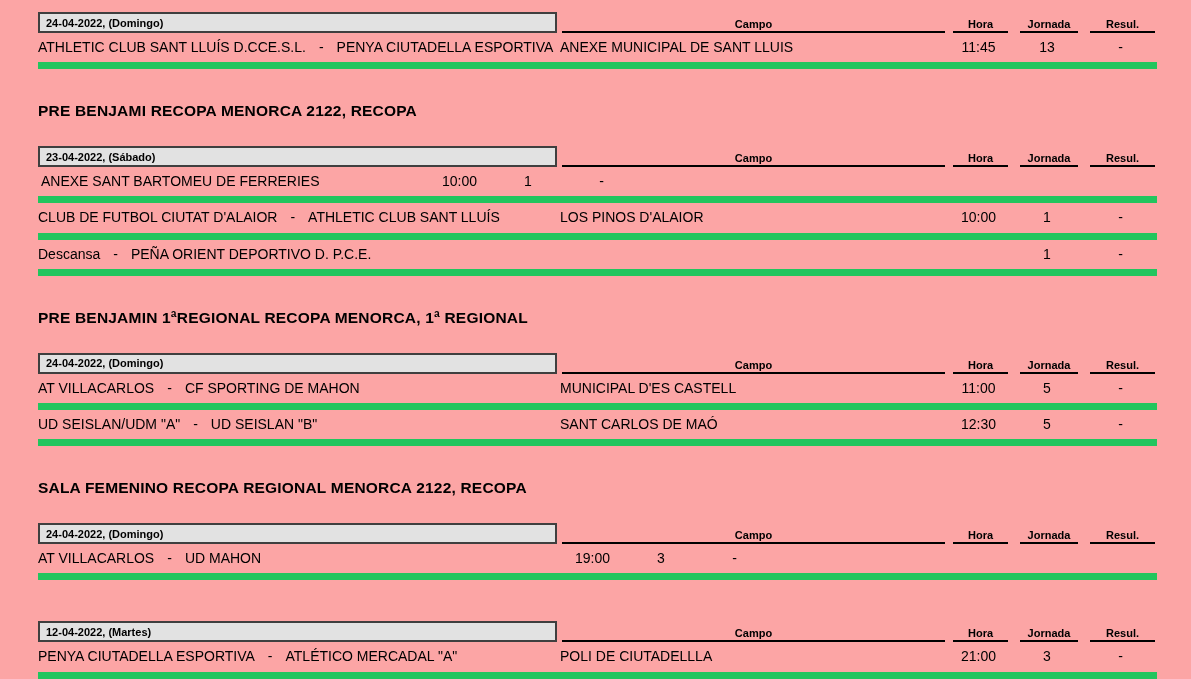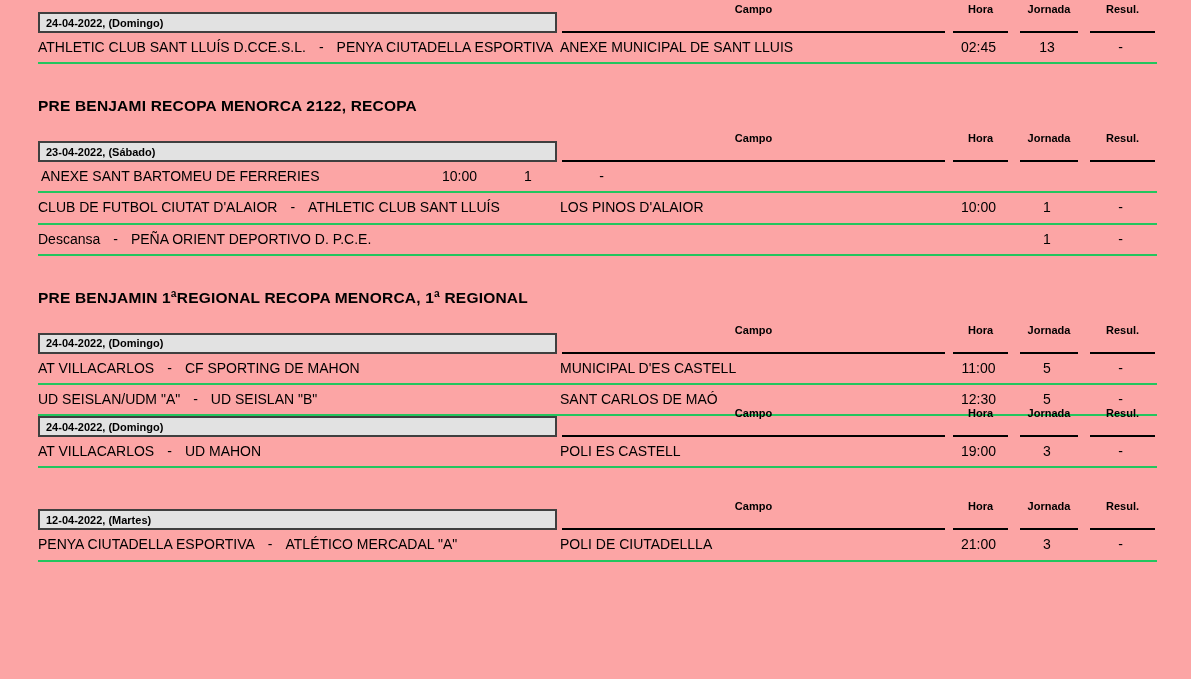--- a/index.html
+++ b/index.html
@@ -41,31 +41,31 @@
     white-space: nowrap;
   }
   .head-cell {
     box-sizing: border-box;
     display: flex;
     align-items: flex-end;
     justify-content: center;
     font-size: 11px;
     font-weight: bold;
     border-bottom: 2px solid #000000;
-    padding-bottom: 16px;
+    padding-bottom: 1px;
   }
   .head-campo   { width: 383px; margin-left: 5px; }
   .head-hora    { width: 55px;  margin-left: 8px; }
   .head-jornada { width: 58px;  margin-left: 12px; }
   .head-resul   { width: 65px;  margin-left: 12px; }
 
   .row {
     display: flex;
     align-items: flex-start;
-    border-bottom: 2px solid #22c55e;
+    border-bottom: 7px solid #22c55e;
     padding: 5px 0 6px 0;
     font-size: 14px;
     line-height: 1.3;
   }
   .cell-match   { box-sizing: border-box; width: 519px; }
   .cell-campo   { box-sizing: border-box; width: 383px; margin-left: 3px; }
   .cell-hora    { box-sizing: border-box; width: 55px;  margin-left: 8px;  text-align: center; }
   .cell-jornada { box-sizing: border-box; width: 58px;  margin-left: 12px; text-align: center; }
   .cell-resul   { box-sizing: border-box; width: 65px;  margin-left: 12px; text-align: center; }
 
@@ -98,21 +98,21 @@
       <div class="head-cell head-hora">Hora</div>
       <div class="head-cell head-jornada">Jornada</div>
       <div class="head-cell head-resul">Resul.</div>
     </div>
     <div class="rows">
   <div class="row">
     <div class="cell-match">
       <span class="home">ATHLETIC CLUB SANT LLUÍS D.CCE.S.L.</span><span class="dash">-</span><span class="away">PENYA CIUTADELLA ESPORTIVA</span>
     </div>
     <div class="cell-campo">ANEXE MUNICIPAL DE SANT LLUIS</div>
-    <div class="cell-hora">02:45</div>
+    <div class="cell-hora">11:45</div>
     <div class="cell-jornada">13</div>
     <div class="cell-resul">-</div>
   </div>
 </div>
   </div>
 </div>
   </div>
 
   <div class="section">
     <div class="section-heading">PRE BENJAMI RECOPA MENORCA 2122, RECOPA</div>
@@ -191,37 +191,37 @@
     <div class="cell-hora">12:30</div>
     <div class="cell-jornada">5</div>
     <div class="cell-resul">-</div>
   </div>
 </div>
   </div>
 </div>
   </div>
 
   <div class="section">
+    <div class="section-heading">SALA FEMENINO RECOPA REGIONAL MENORCA 2122, RECOPA</div>
     <div class="tables">
   <div class="fixture-table">
     <div class="thead">
       <div class="date-box">
         <span class="date-label">24-04-2022,  (Domingo)</span>
       </div>
       <div class="head-cell head-campo">Campo</div>
       <div class="head-cell head-hora">Hora</div>
       <div class="head-cell head-jornada">Jornada</div>
       <div class="head-cell head-resul">Resul.</div>
     </div>
     <div class="rows">
   <div class="row">
     <div class="cell-match">
       <span class="home">AT VILLACARLOS</span><span class="dash">-</span><span class="away">UD MAHON</span>
     </div>
-    <div class="cell-campo">POLI ES CASTELL</div>
     <div class="cell-hora">19:00</div>
     <div class="cell-jornada">3</div>
     <div class="cell-resul">-</div>
   </div>
 </div>
   </div>
 
   <div class="fixture-table">
     <div class="thead">
       <div class="date-box">

